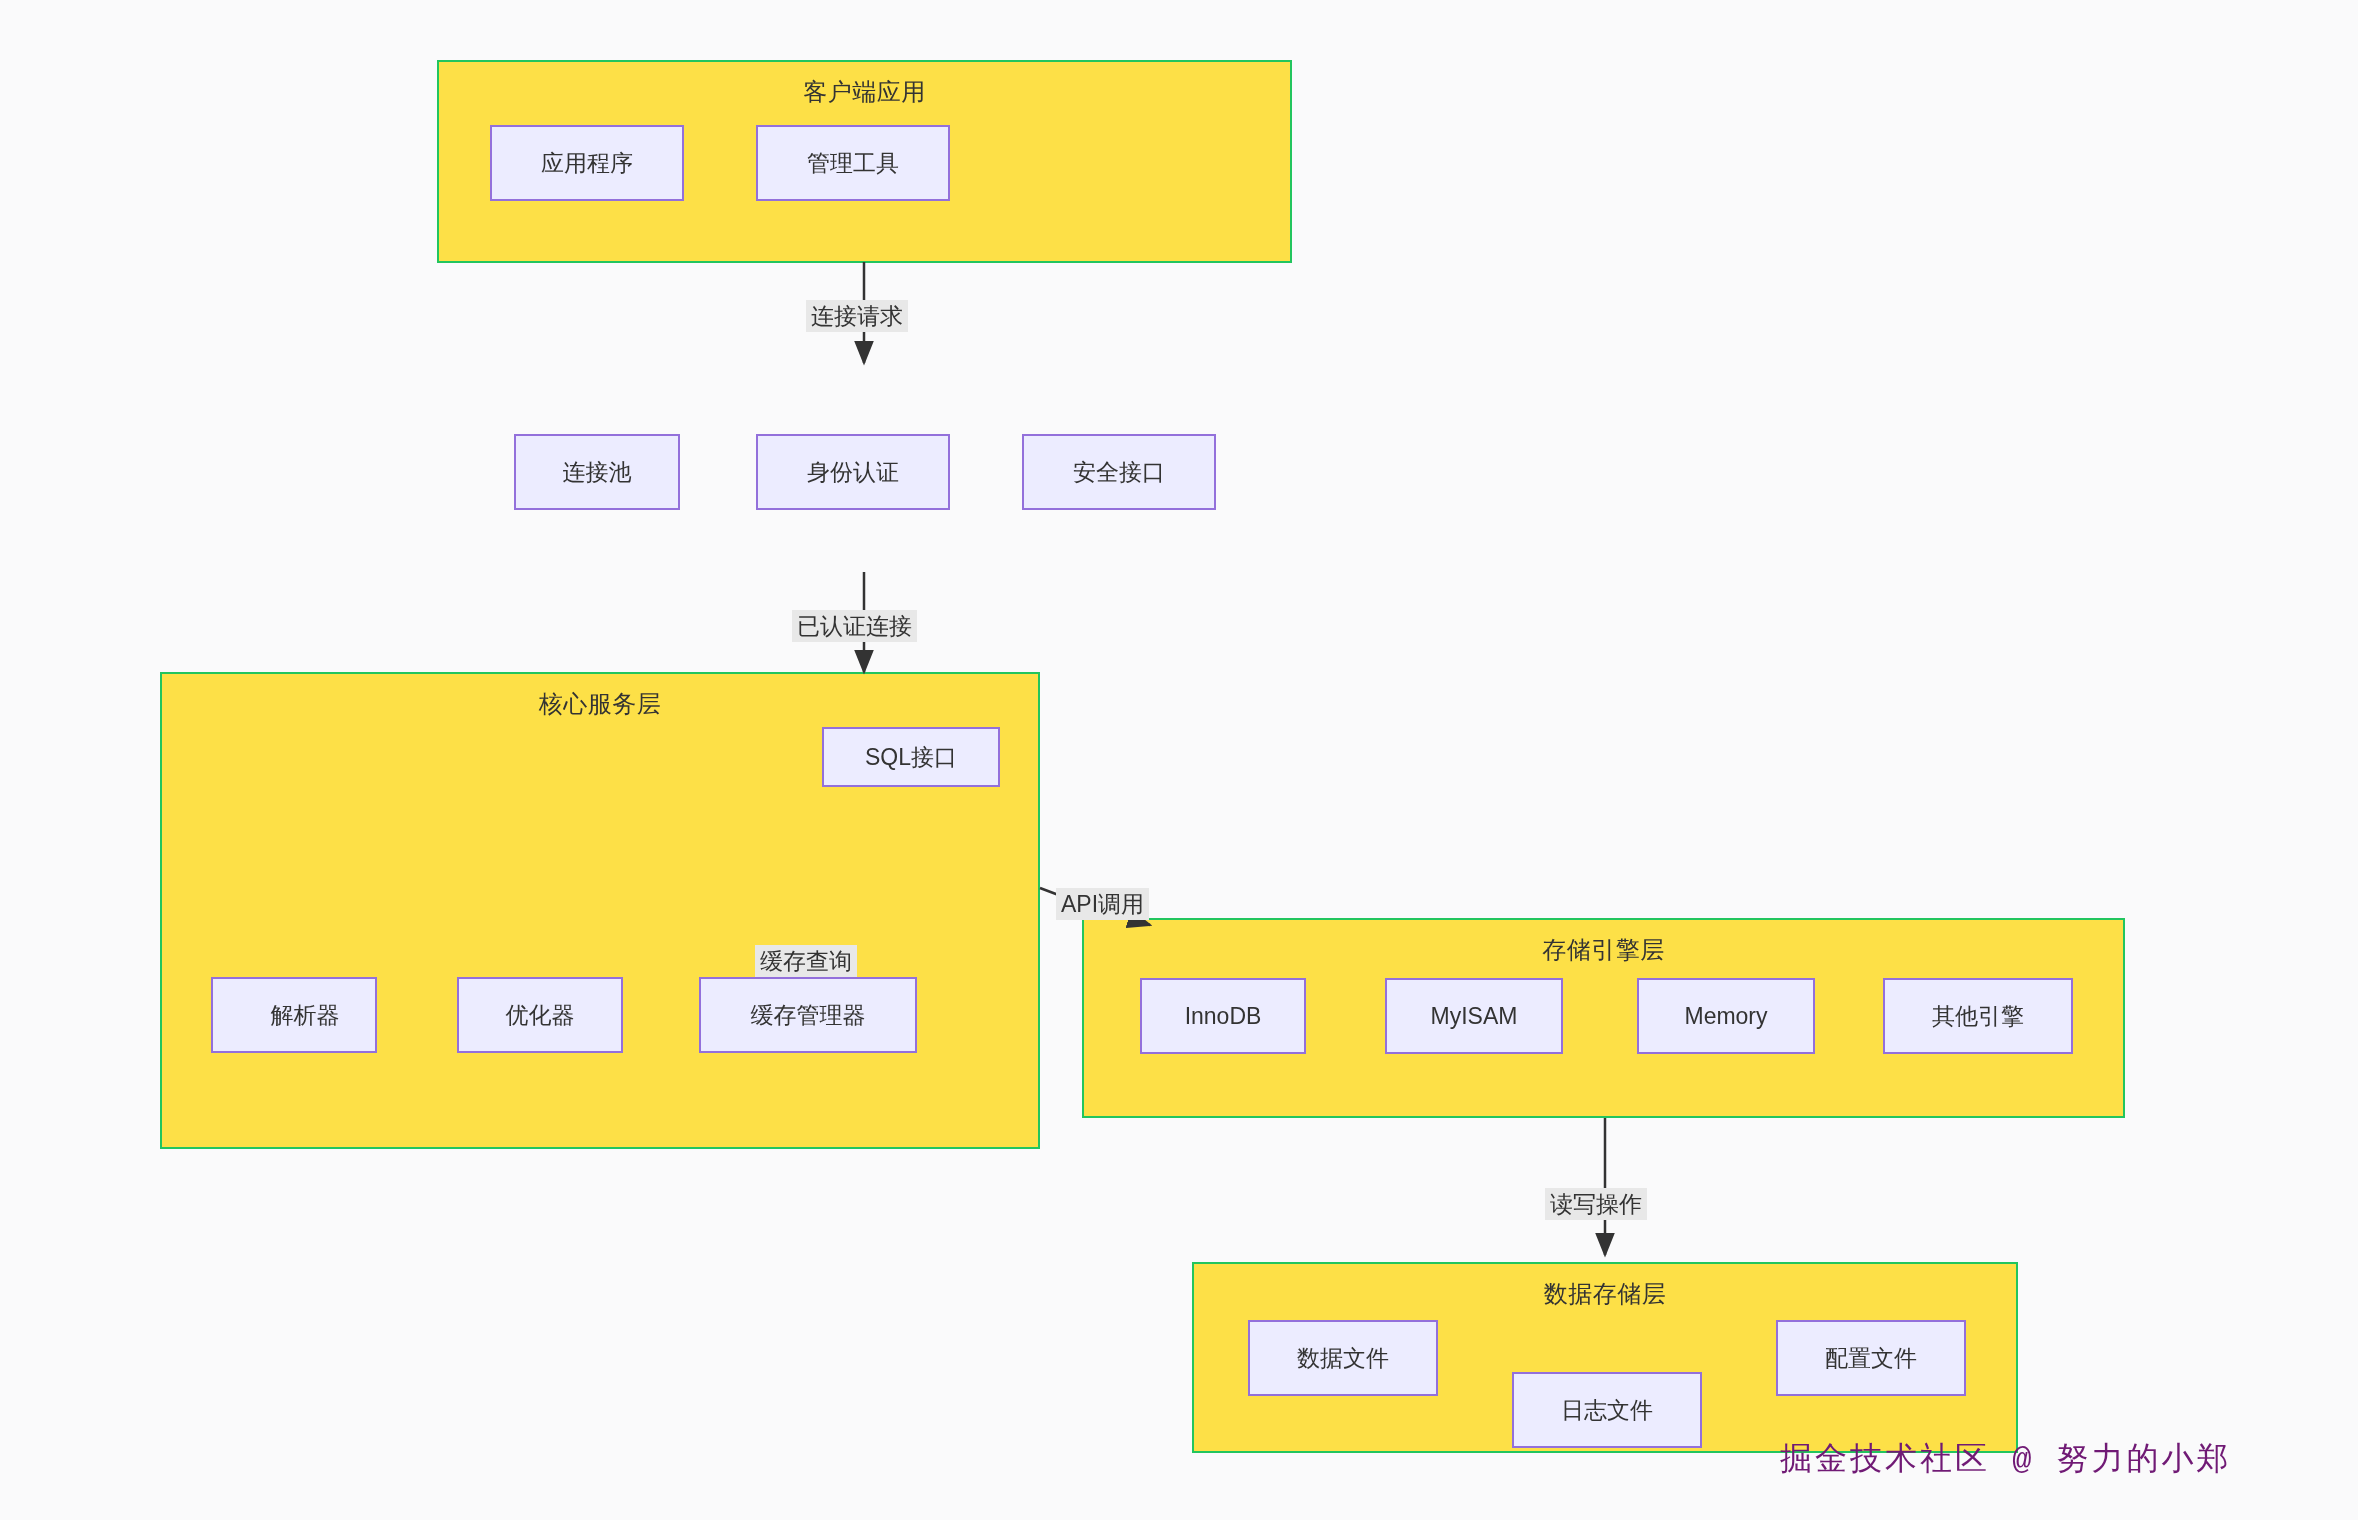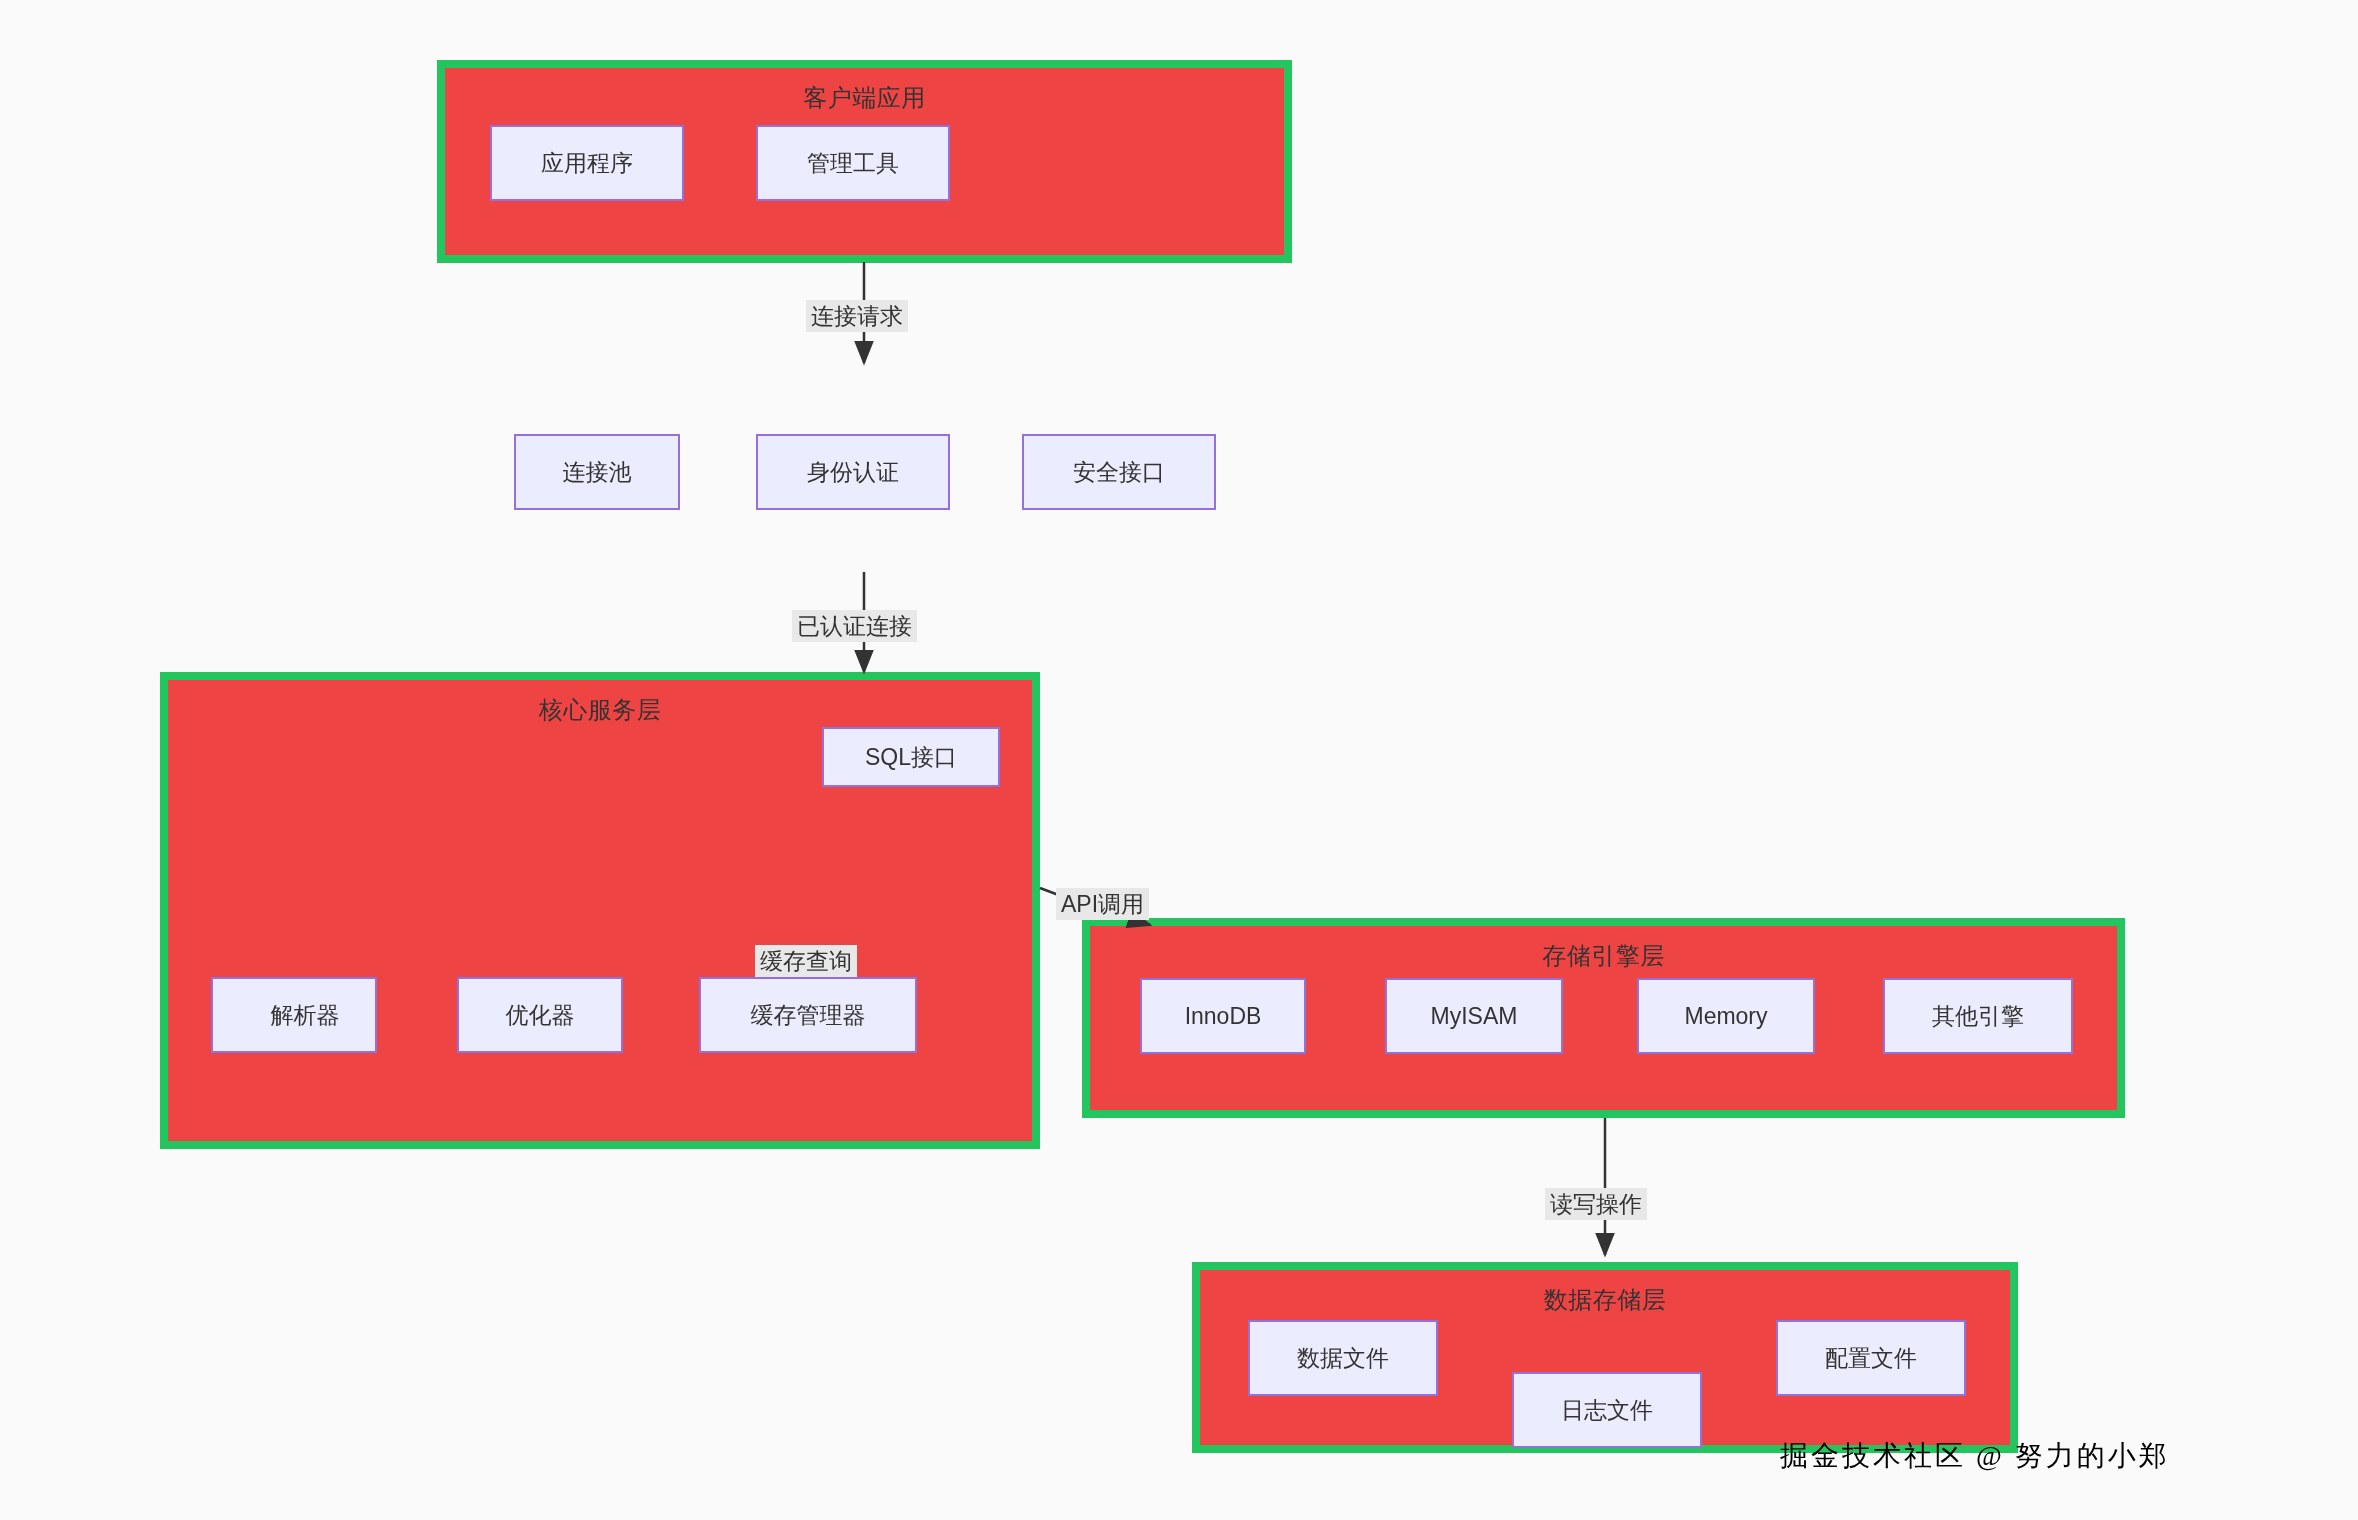--- a/index.html
+++ b/index.html
@@ -18,22 +18,22 @@
   #canvas {
     position: absolute;
     left: 0; top: 0;
     width: 2358px;
     height: 1520px;
   }
 
   
   .layer {
     position: absolute;
-    background: #ef4444;
-    border: 8px solid #22c55e;
+    background: #fde047;
+    border: 2px solid #22c55e;
     box-sizing: border-box;
     z-index: 2;
   }
   .layer-title {
     position: absolute;
     left: 0;
     right: 0;
     text-align: center;
     font-size: 24px;
     color: #333333;
@@ -77,26 +77,26 @@
     height: 1520px;
     z-index: 3;
     pointer-events: none;
   }
 
   
   #watermark {
     position: absolute;
     left: 1780px;
     top: 1437px;
-    font-size: 28px;
-    color: #000000;
+    font-size: 32px;
+    color: #701a75;
     letter-spacing: 3px;
     white-space: nowrap;
     z-index: 9;
-    font-family: Liberation Serif, serif;
+    font-family: Liberation Mono, monospace;
   }
 </style>
 </head>
 <body>
 
 <div id="canvas">
 
   <svg id="edges" viewBox="0 0 2358 1520" xmlns="http://www.w3.org/2000/svg">
     <defs>
       <marker id="arrowhead" markerWidth="10" markerHeight="8" refX="9" refY="4" orient="auto" markerUnits="strokeWidth">

